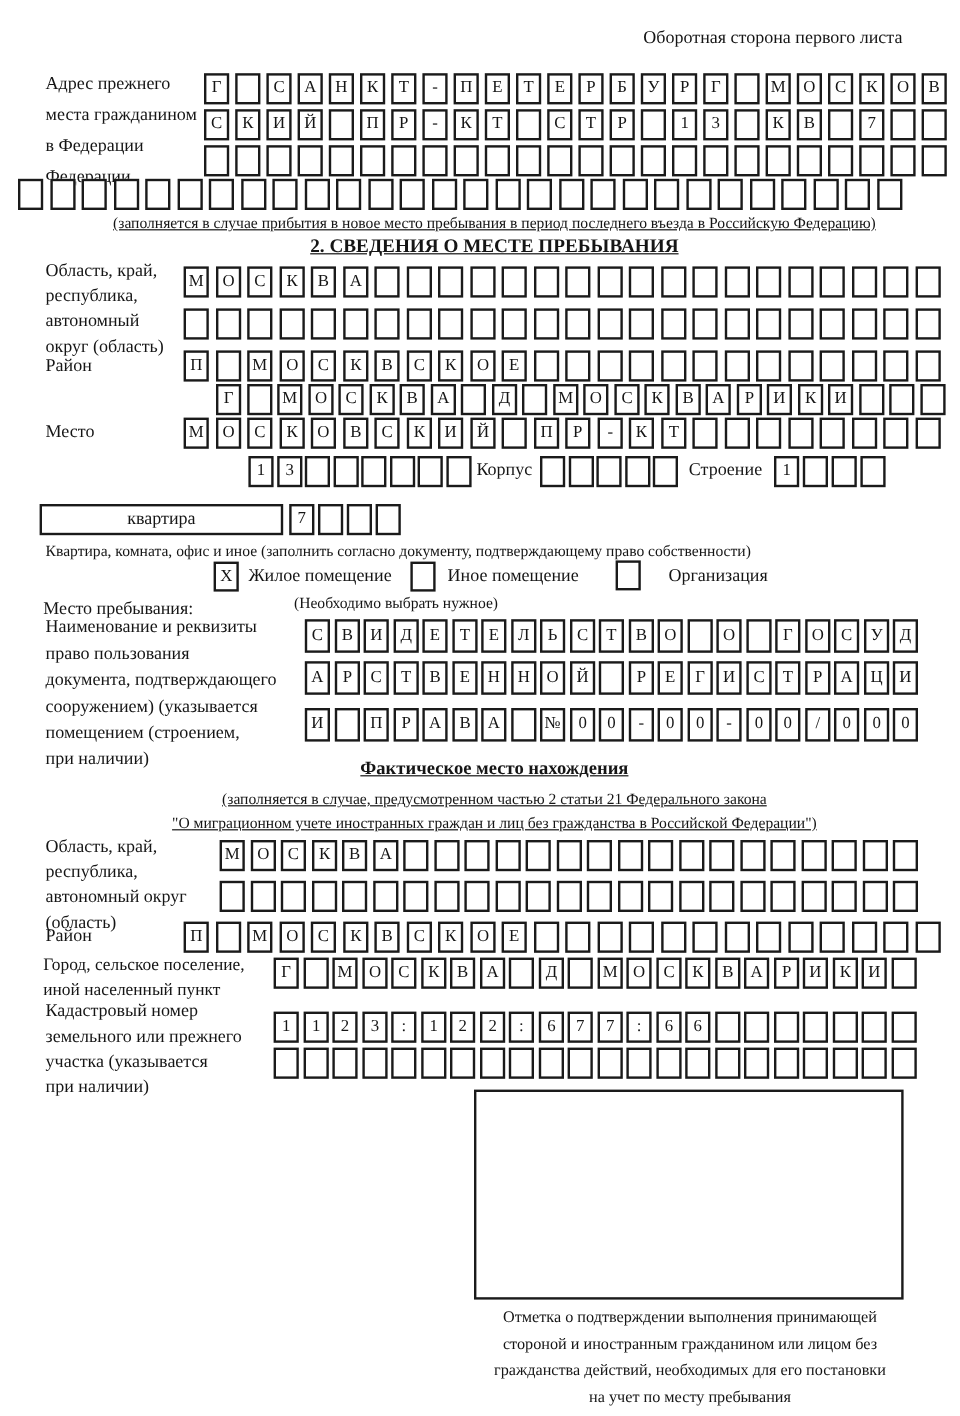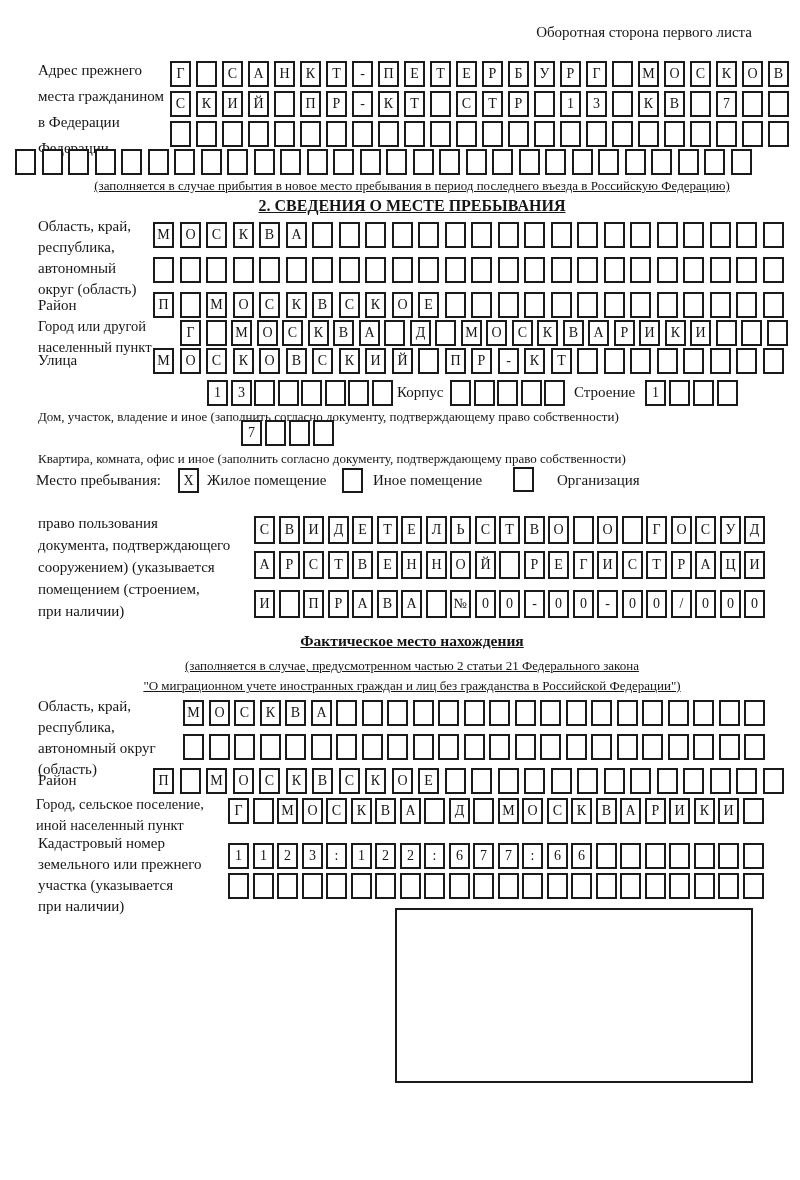--- a/index.html
+++ b/index.html
@@ -44,44 +44,42 @@
 
   <div class="lblock lh21" style="left:38px;top:218px;">
     <div>Область, край,</div>
     <div>республика,</div>
     <div>автономный</div>
     <div>округ (область)</div>
   </div>
 
   <div class="abs fs15" style="left:38px;top:297px;">Район</div>
 
-  <div class="lblock lh21" style="left:38px;top:318px;font-size:14.5px;">
-    <div>Город или другой</div>
-    <div>населенный пункт</div>
-  </div>
-
-  <div class="abs fs15" style="left:38px;top:352px;">Улица</div>
+
+  <div class="abs fs15" style="left:38px;top:352px;">Место</div>
 
   <div class="abs fs15" style="left:397px;top:384px;">Корпус</div>
   <div class="abs fs15" style="left:574px;top:384px;">Строение</div>
-  <div class="abs fs13" style="left:38px;top:409px;">Дом, участок, владение и иное (заполнить согласно документу, подтверждающему право собственности)</div>
-
+
+  <div class="bigbox" style="left:33px;top:420px;width:203px;">квартира</div>
   <div class="abs fs13" style="left:38px;top:451px;">Квартира, комната, офис и иное (заполнить согласно документу, подтверждающему право собственности)</div>
 
-  <div class="abs fs15" style="left:36px;top:472px;">Место пребывания:</div>
+  <div class="abs fs15" style="left:36px;top:500px;">Место пребывания:</div>
   <div class="cbox" style="left:178px;top:468px;">
     <span>X</span>
   </div>
   <div class="abs fs15" style="left:207px;top:472px;">Жилое помещение</div>
   <div class="cbox" style="left:342px;top:468px;"></div>
   <div class="abs fs15" style="left:373px;top:472px;">Иное помещение</div>
   <div class="cbox" style="left:513px;top:467px;"></div>
   <div class="abs fs15" style="left:557px;top:472px;">Организация</div>
+  <div class="abs fs13" style="left:130px;top:495px;width:400px;text-align:center;">(Необходимо выбрать нужное)</div>
 
   <div class="lblock lh22" style="left:38px;top:515px;">
+    <div>Наименование и реквизиты</div>
     <div>право пользования</div>
     <div>документа, подтверждающего</div>
     <div>сооружением) (указывается</div>
     <div>помещением (строением,</div>
     <div>при наличии)</div>
   </div>
 
   <div class="cap-center bold" style="top:632px;font-size:15.5px;">Фактическое место нахождения</div>
   <div class="cap-center" style="top:658px;">(заполняется в случае, предусмотренном частью 2 статьи 21 Федерального закона</div>
   <div class="cap-center" style="top:678px;">"О миграционном учете иностранных граждан и лиц без гражданства в Российской Федерации")</div>
@@ -102,20 +100,26 @@
 
   <div class="lblock lh21" style="left:38px;top:835px;">
     <div>Кадастровый номер</div>
     <div>земельного или прежнего</div>
     <div>участка (указывается</div>
     <div>при наличии)</div>
   </div>
 
   <div class="stamp" style="left:395px;top:908px;width:358px;height:175px;"></div>
 
+  <div class="capblock" style="left:350px;top:1090px;width:450px;font-size:13.5px;">
+    <div>Отметка о подтверждении выполнения принимающей</div>
+    <div>стороной и иностранным гражданином или лицом без</div>
+    <div>гражданства действий, необходимых для его постановки</div>
+    <div>на учет по месту пребывания</div>
+  </div>
 
   <div>
       <span class="cell" style="left: 170px; top: 61px;">Г</span>
       <span class="cell" style="left: 196px; top: 61px;"></span>
       <span class="cell" style="left: 222px; top: 61px;">С</span>
       <span class="cell" style="left: 248px; top: 61px;">А</span>
       <span class="cell" style="left: 274px; top: 61px;">Н</span>
       <span class="cell" style="left: 300px; top: 61px;">К</span>
       <span class="cell" style="left: 326px; top: 61px;">Т</span>
       <span class="cell" style="left: 352px; top: 61px;">-</span>

